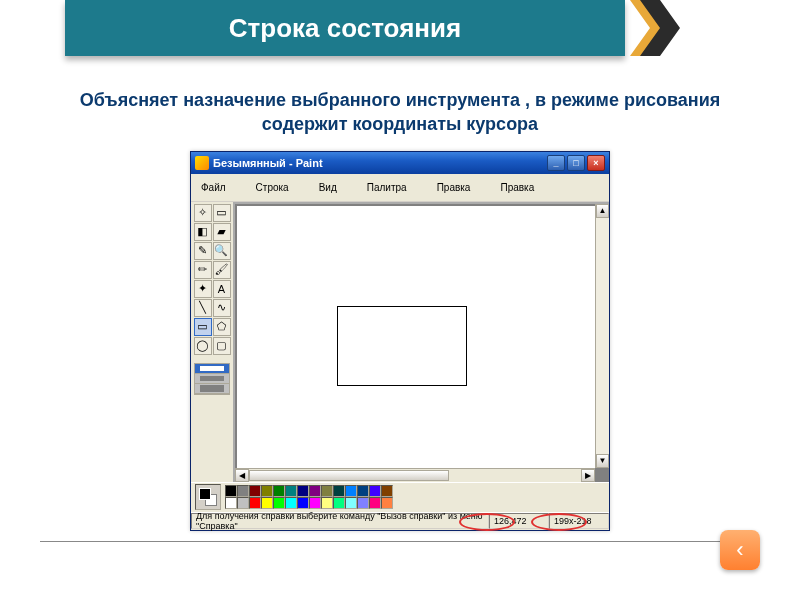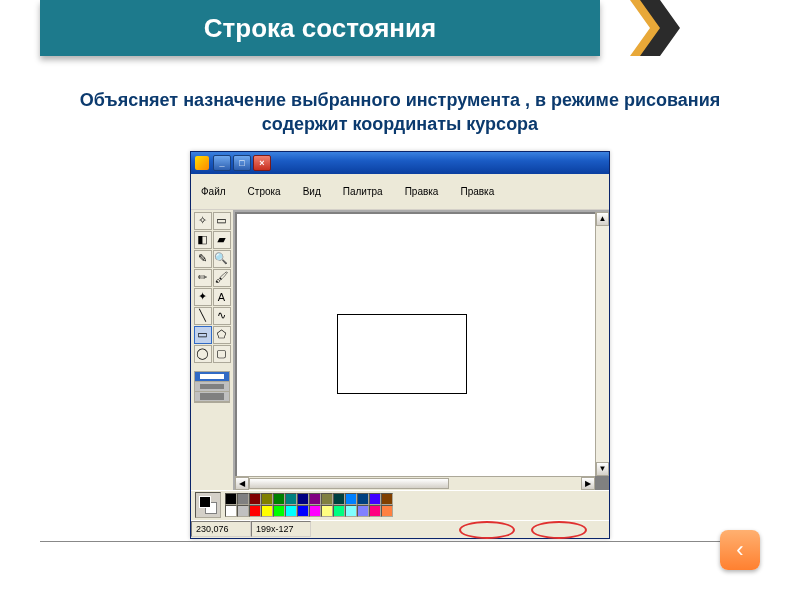--- a/index.html
+++ b/index.html
@@ -1,34 +1,34 @@
 <!DOCTYPE html>
 <html><head>
 <meta charset="utf-8">
 <style>
   * { box-sizing: border-box; margin: 0; padding: 0; }
   body { font-family: Arial, sans-serif; background: #fff; width: 800px; height: 600px; overflow: hidden; position: relative; }
   
-  .slide-header { position: relative; height: 70px; }
+  .slide-header { position: relative; height: 70px; margin-left: 25px; }
   .header-bar { background: #1d7a8c; color: #fff; height: 56px; display: flex; align-items: center; justify-content: center; font-size: 26px; font-weight: bold; width: 560px; margin-left: 40px; box-shadow: 0 4px 6px rgba(0,0,0,0.3); }
   .chevron { position: absolute; right: 120px; top: 0; width: 50px; height: 56px; }
   .chevron svg { width: 100%; height: 100%; }
   
   .description { text-align: center; color: #0b3a6e; font-size: 18px; font-weight: bold; margin: 18px 60px 14px; line-height: 1.35; }
   
   .paint-window { width: 420px; margin: 0 auto; border: 1px solid #0a246a; background: #ece9d8; font-family: Tahoma, sans-serif; font-size: 10px; box-shadow: 0 0 4px rgba(0,0,0,0.2); }
   
   .titlebar { background: linear-gradient(to bottom, #3b82e0 0%, #1a5bc4 40%, #0a3fa0 100%); color: #fff; height: 22px; display: flex; align-items: center; padding: 0 4px; }
   .titlebar .app-icon { width: 14px; height: 14px; background: linear-gradient(135deg,#fd0 0%,#f80 100%); border-radius: 2px; margin-right: 4px; display:inline-block;}
   .titlebar .title { flex: 1; font-size: 11px; font-weight: bold; }
   .win-buttons { display: flex; gap: 2px; }
   .win-btn { width: 18px; height: 16px; background: linear-gradient(to bottom,#6fa8ef,#2d5fb0); border: 1px solid #1a3f7a; border-radius: 2px; color: #fff; display: flex; align-items: center; justify-content: center; font-size: 9px; font-weight: bold; cursor: pointer; }
   .win-btn.close { background: linear-gradient(to bottom,#f08070,#c83020); border-color:#7a1a1a;}
   
-  .menubar { background: #ece9d8; height: 36px; display: flex; align-items: center; padding: 0 4px; gap: 10px; border-bottom: 1px solid #d4d0c8; }
+  .menubar { background: #ece9d8; height: 28px; display: flex; align-items: center; padding: 0 4px; gap: 18px; border-bottom: 1px solid #d4d0c8; }
   .menu-item { padding: 1px 6px; cursor: pointer; }
   
   .main-area { display: flex; height: 280px; }
   .toolbox { width: 42px; background: #ece9d8; padding: 2px; display: flex; flex-direction: column; align-items: center; }
   .tool-grid { display: grid; grid-template-columns: 18px 18px; gap: 1px; }
   .tool { width: 18px; height: 18px; border: 1px solid #aca899; background: #f0ede0; display: flex; align-items: center; justify-content: center; cursor: pointer; font-size: 11px; }
   .tool.selected { background: #c1d2ee; border-color: #316ac5; }
   .tool-options { margin-top: 8px; width: 36px; border: 1px solid #aca899; background: #c0c0c0; }
   .opt-row { height: 10px; border-bottom: 1px solid #aca899; display:flex; align-items:center; justify-content:center;}
   .opt-row.sel { background: #316ac5; }
@@ -76,20 +76,21 @@
         <polygon points="10,0 30,0 50,28 30,56 10,56 30,28" fill="#2b2b2b"></polygon>
       </svg>
   </div>
 </div>
 
 <div class="description">Объясняет назначение выбранного инструмента , в режиме рисования содержит координаты курсора</div>
 
 <div class="paint-window">
   <div class="titlebar">
     <span class="app-icon"></span>
+    <span class="title">Безымянный - Paint</span>
     <div class="win-buttons">
       <div class="win-btn">_</div>
       <div class="win-btn">□</div>
       <div class="win-btn close">×</div>
     </div>
   </div>
   <div class="menubar" id="menubar">
       <span class="menu-item">Файл</span>
       <span class="menu-item">Строка</span>
       <span class="menu-item">Вид</span>
@@ -175,21 +176,22 @@
         <div class="swatch" style="background: rgb(255, 0, 255);"></div>
         <div class="swatch" style="background: rgb(255, 255, 128);"></div>
         <div class="swatch" style="background: rgb(0, 255, 128);"></div>
         <div class="swatch" style="background: rgb(128, 255, 255);"></div>
         <div class="swatch" style="background: rgb(128, 128, 255);"></div>
         <div class="swatch" style="background: rgb(255, 0, 128);"></div>
         <div class="swatch" style="background: rgb(255, 128, 64);"></div>
       </div>
   </div>
   <div class="statusbar">
-    <div class="status-cell coord">230,076</div>
-    <div class="status-cell coord">199x-127</div>
+    <div class="status-cell hint">Для получения справки выберите команду "Вызов справки" из меню "Справка"</div>
+    <div class="status-cell coord">126,472</div>
+    <div class="status-cell coord">199x-218</div>
     <div class="circle-annot" style="width:56px;height:18px;left:268px;top:0;"></div>
     <div class="circle-annot" style="width:56px;height:18px;left:340px;top:0;"></div>
   </div>
 </div>
 
 <div class="footer-line"></div>
 <div class="nav-btn">‹</div>
 
 </body></html>

